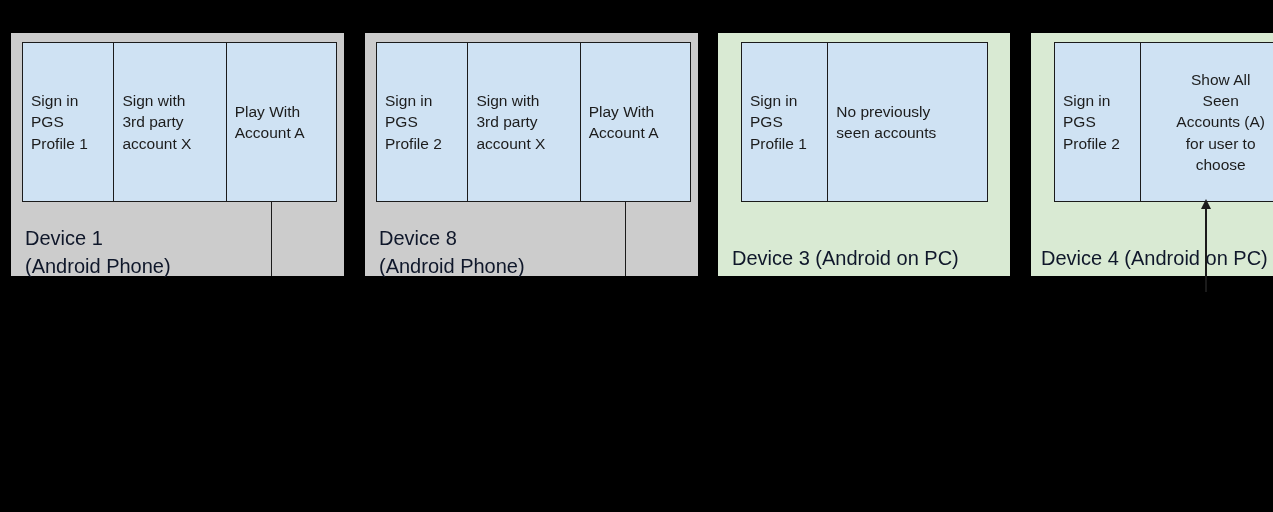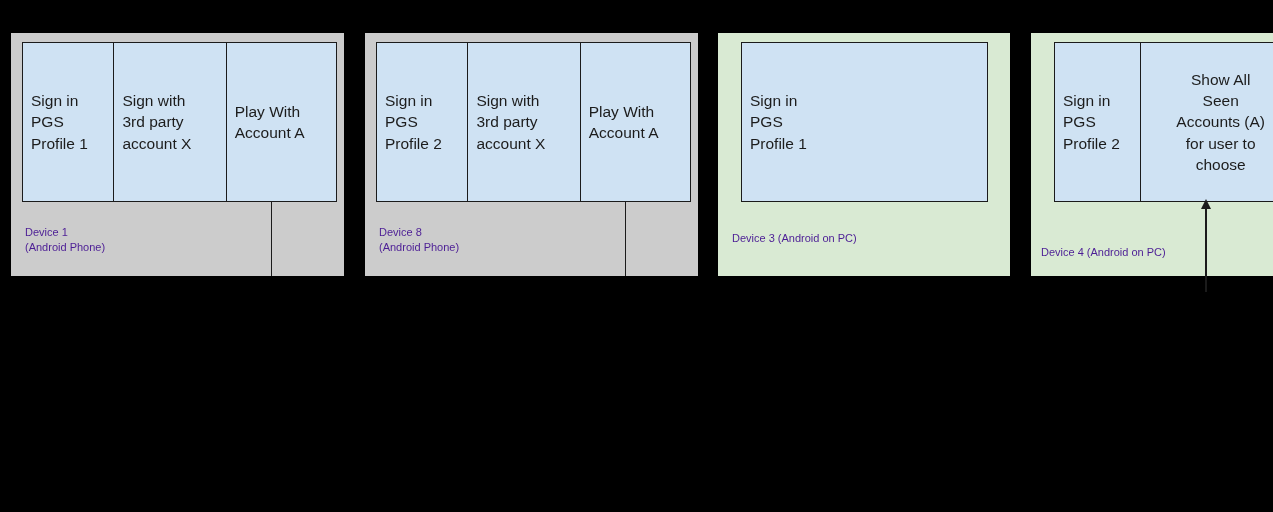--- a/index.html
+++ b/index.html
@@ -37,23 +37,23 @@
     line-height:1.38;
     color:#1c1c1c;
     white-space:pre-line;
   }
   .cell:last-child{border-right:none;}
   .cell.center{justify-content:center;text-align:center;}
   .cell.left{justify-content:flex-start;text-align:left;}
 
   .device-label{
     position:absolute;
-    font-size:11px;
+    font-size:20px;
     line-height:1.38;
-    color:#4c1d95;
+    color:#0f172a;
     white-space:pre-line;
   }
 
   .vdiv{
     position:absolute;
     width:1.4px;
     background:#1b1b1b;
   }
 
   .arrow-line{
@@ -104,22 +104,24 @@
     </div>
     <div class="device-label" style="left:14px;top:192px;">Device 8
 (Android Phone)</div>
   </div>
 
   <div class="panel panel-green" style="left:718px;top:33px;width:292px;height:243px;">
     <div class="boxrow" style="left:23px;top:9px;width:247px;height:160px;">
       <div class="cell left" style="width:87px;">Sign in
 PGS
 Profile 1</div>
+      <div class="cell left" style="width:160px;">No previously
+seen accounts</div>
     </div>
-    <div class="device-label" style="left:14px;top:198px;">Device 3 (Android on PC)</div>
+    <div class="device-label" style="left:14px;top:212px;">Device 3 (Android on PC)</div>
   </div>
 
   <div class="panel panel-green" style="left:1031px;top:33px;width:242px;height:243px;">
     <div class="boxrow" style="left:23px;top:9px;width:247px;height:160px;">
       <div class="cell left" style="width:87px;">Sign in
 PGS
 Profile 2</div>
       <div class="cell center" style="width:160px;">Show All
 Seen
 Accounts (A)

